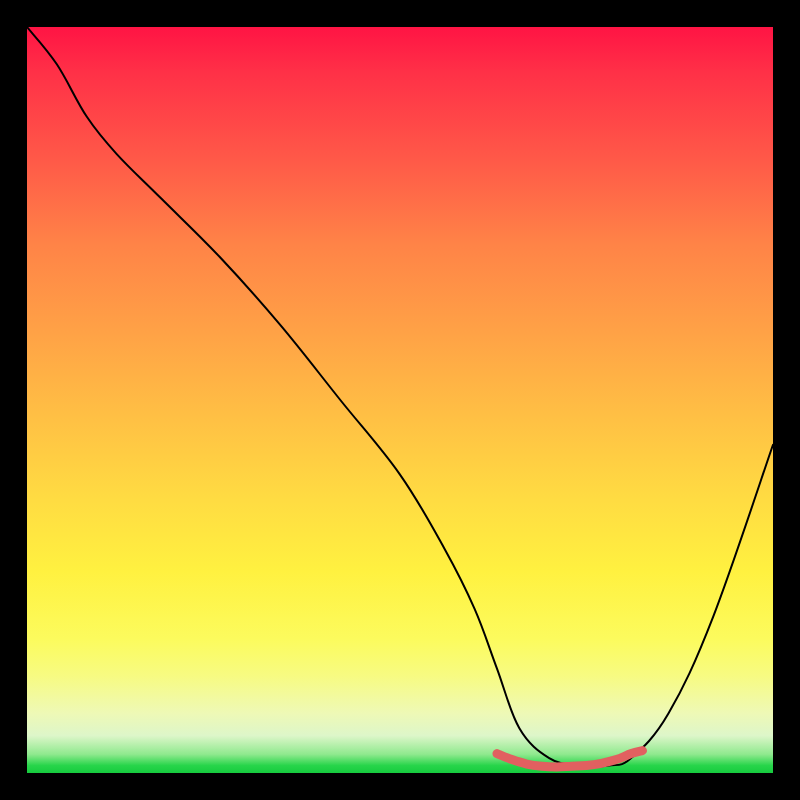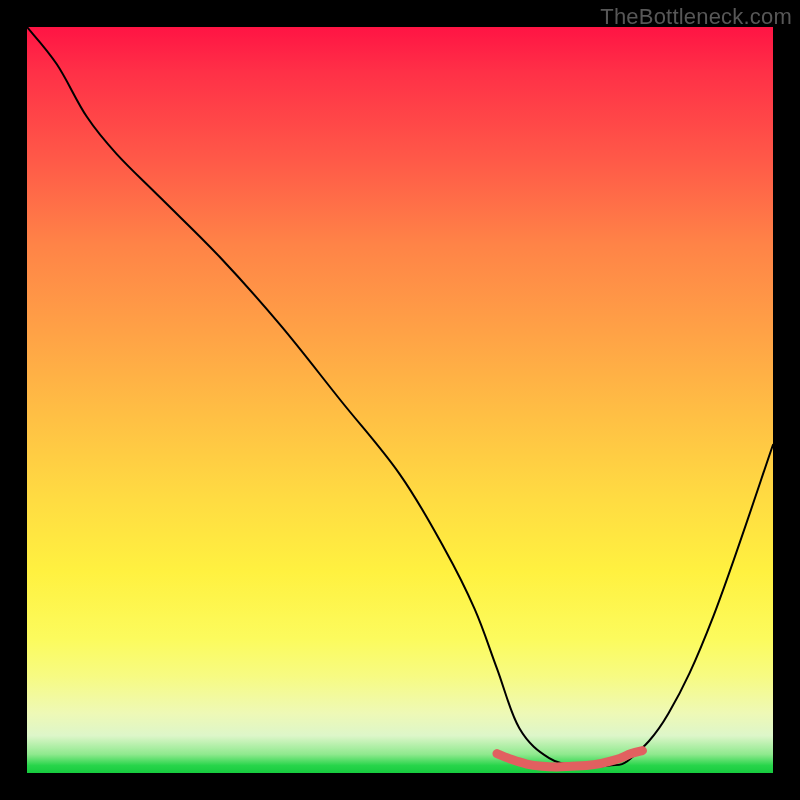--- a/index.html
+++ b/index.html
@@ -61,19 +61,18 @@
     top: 27px;
     width: 746px;
     height: 746px;
     z-index: 5;
   }
 </style>
 </head>
 <body>
 
 <div class="outer">
-  <div class="watermark">TheBottleneck.com</div>
   <div class="plot-bg"></div>
   <svg class="curve" viewBox="0 0 746 746" preserveAspectRatio="none">
     <path id="main-curve-path" fill="none" stroke="#000" stroke-width="2" stroke-linecap="round" d="M 0 0 C 5.3712 6.714000000000012, 19.0976 21.186400000000074, 29.84 37.30000000000007 C 40.5824 53.41360000000006, 48.9376 73.40639999999999, 59.68 89.51999999999998 C 70.4224 105.63359999999997, 76.092 112.04920000000004, 89.52 126.82000000000005 C 102.948 141.59080000000006, 115.4808 152.78080000000006, 134.28 171.58000000000004 C 153.07920000000001 190.37920000000003, 172.4752 208.4324, 193.96 231.26 C 215.44480000000001 254.08759999999998, 232.1552 272.88680000000005, 253.64000000000001 298.40000000000003 C 275.1248 323.9132, 291.8352 346.144, 313.32 373 C 334.8048 399.856, 354.2008 420.74399999999997, 373 447.59999999999997 C 391.7992 474.45599999999996, 404.33200000000005 498.0296, 417.76000000000005 522.2 C 431.18800000000005 546.3704, 438.20039999999995 560.3952, 447.59999999999997 581.88 C 456.9996 603.3648, 461.9232 620.0752, 469.98 641.56 C 478.0368 663.0447999999999, 482.96040000000005 685.1264, 492.36 701.24 C 501.7596 717.3536, 511.45759999999996 724.3660000000001, 522.1999999999999 731.08 C 532.9423999999999 737.794, 541.2976 737.1972, 552.04 738.54 C 562.7823999999999 739.8828, 572.4804 739.8828, 581.88 738.54 C 591.2796 737.1972, 593.5176 740.4796, 604.26 731.08 C 615.0024 721.6804000000001, 626.7891999999999 711.8332, 641.56 686.32 C 656.3308 660.8068000000001, 667.5208 637.6808000000001, 686.32 589.34 C 705.1192000000001 540.9992, 735.2576 448.6444, 746 417.76"></path>
     <path id="valley-marker-path" fill="none" stroke="#e16060" stroke-width="9" stroke-linecap="round" stroke-linejoin="round" d="M 469.98 726.604 C 472.66560000000004 727.6782400000001, 479.52880000000005 730.69208, 484.90000000000003 732.572 C 490.2712 734.45192, 494.44880000000006 735.83948, 499.82000000000005 737.048 C 505.19120000000004 738.25652, 509.3688 738.74888, 514.74 739.286 C 520.1111999999999 739.8231199999999, 524.2887999999999 740.032, 529.66 740.032 C 535.0312 740.032, 539.2088 739.5545599999999, 544.58 739.286 C 549.9512000000001 739.01744, 554.1288000000001 739.0771199999999, 559.5 738.54 C 564.8711999999999 738.00288, 569.0487999999999 737.37624, 574.42 736.302 C 579.7912 735.22776, 583.9688 734.31764, 589.34 732.572 C 594.7112000000001 730.82636, 599.5602 728.21536, 604.26 726.604 C 608.9598 724.99264, 613.4358 724.15712, 615.4499999999999 723.62"></path>
   </svg>
 </div>
 
 </body></html>

